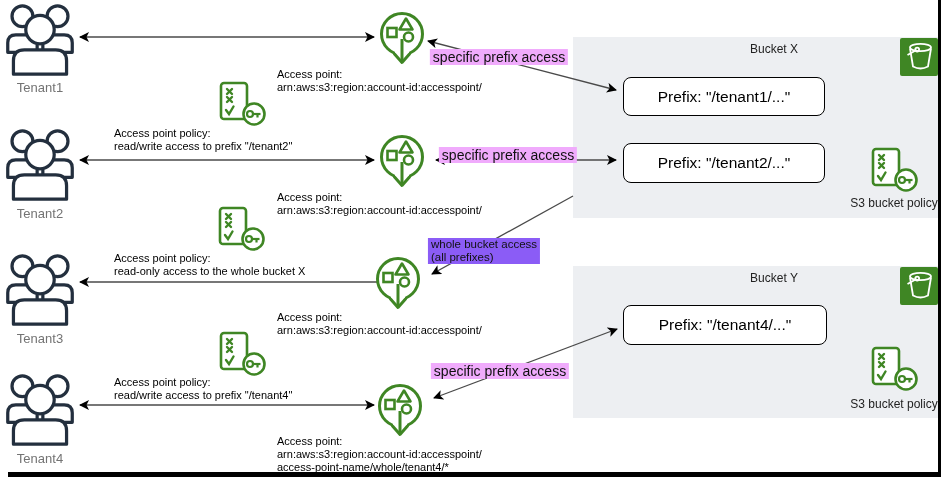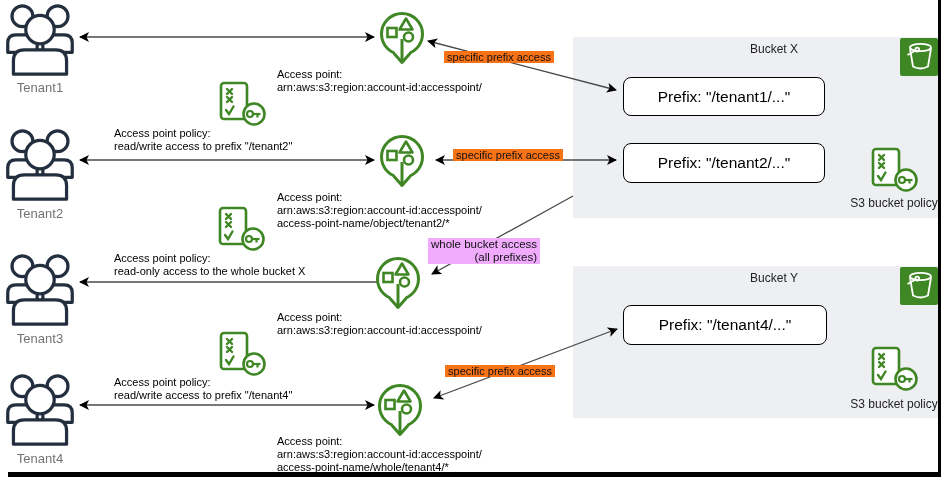--- a/index.html
+++ b/index.html
@@ -5,23 +5,23 @@
   html,body{margin:0;padding:0;background:#fff;}
   .canvas{position:relative;width:941px;height:479px;background:#fff;overflow:hidden;
           font-family:"Liberation Sans",sans-serif;color:#111;}
   .abs{position:absolute;}
   .panel{background:#EDEFF2;z-index:0;}
   #edges{position:absolute;left:0;top:0;z-index:1;pointer-events:none;}
   .z2{z-index:2;}
   .lbl{font-size:11px;line-height:13px;text-align:left;color:#000;}
   .ap-text{width:250px;left:277px;}
   .pol-text{width:250px;left:114px;}
-  .edge-lbl{background:#f97316;font-size:11px;white-space:nowrap;
+  .edge-lbl{background:#f0abfc;font-size:14px;white-space:nowrap;
             transform:translate(-50%,-50%);padding:0 3px;z-index:2;}
-  .edge-lbl2{background:#f0abfc;font-size:11.5px;line-height:13px;text-align:right;
+  .edge-lbl2{background:#8b5cf6;font-size:11.5px;line-height:13px;text-align:left;
              transform:translate(-50%,-50%);padding:0 3px;z-index:2;}
   .tenant-lbl{width:80px;left:0;font-size:13px;text-align:center;color:#737373;}
   .bucket-title{width:402px;left:573px;font-size:12px;text-align:center;color:#222;}
   .prefix-box{background:#fff;border:1px solid #000;border-radius:8px;display:flex;
               align-items:center;justify-content:center;font-size:15.5px;color:#000;}
   .policy-lbl{width:120px;font-size:12px;text-align:center;color:#222;}
   .edge-black{background:#000;z-index:3;}
   svg{display:block;}
 </style>
 </head>
@@ -122,21 +122,20 @@
   <div class="abs z2 lbl ap-text" style="top:68px;">
     <div>Access point:</div>
     <div>arn:aws:s3:region:account-id:accesspoint/</div>
   </div>
   <svg class="abs z2" style="left:376px;top:134px" width="52" height="58">
       <use href="#sym-ap"></use>
     </svg>
   <div class="abs z2 lbl ap-text" style="top:191px;">
     <div>Access point:</div>
     <div>arn:aws:s3:region:account-id:accesspoint/</div>
-    <div>access-point-name/object/tenant2/*</div>
   </div>
   <svg class="abs z2" style="left:372px;top:256px" width="52" height="58">
       <use href="#sym-ap"></use>
     </svg>
   <div class="abs z2 lbl ap-text" style="top:311px;">
     <div>Access point:</div>
     <div>arn:aws:s3:region:account-id:accesspoint/</div>
   </div>
   <svg class="abs z2" style="left:374px;top:383px" width="52" height="58">
       <use href="#sym-ap"></use>

